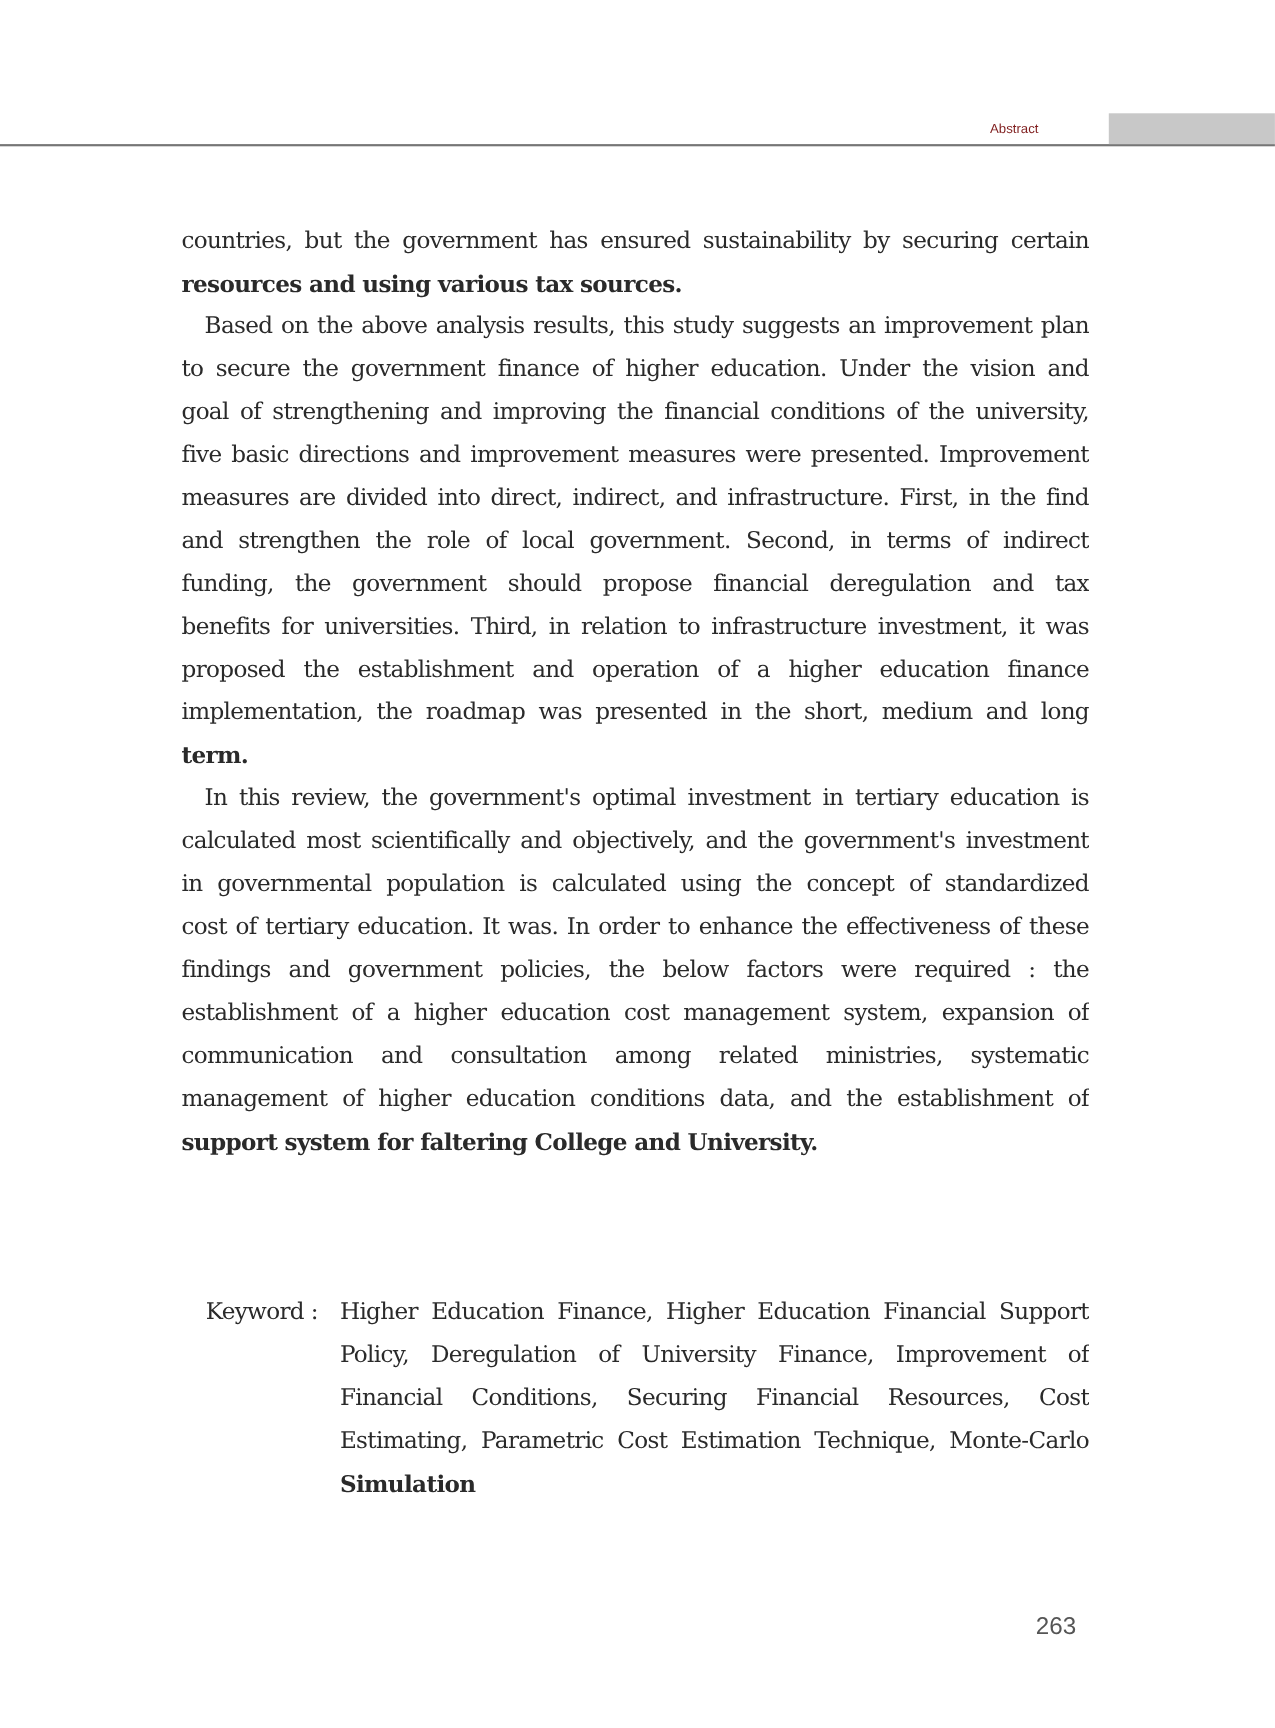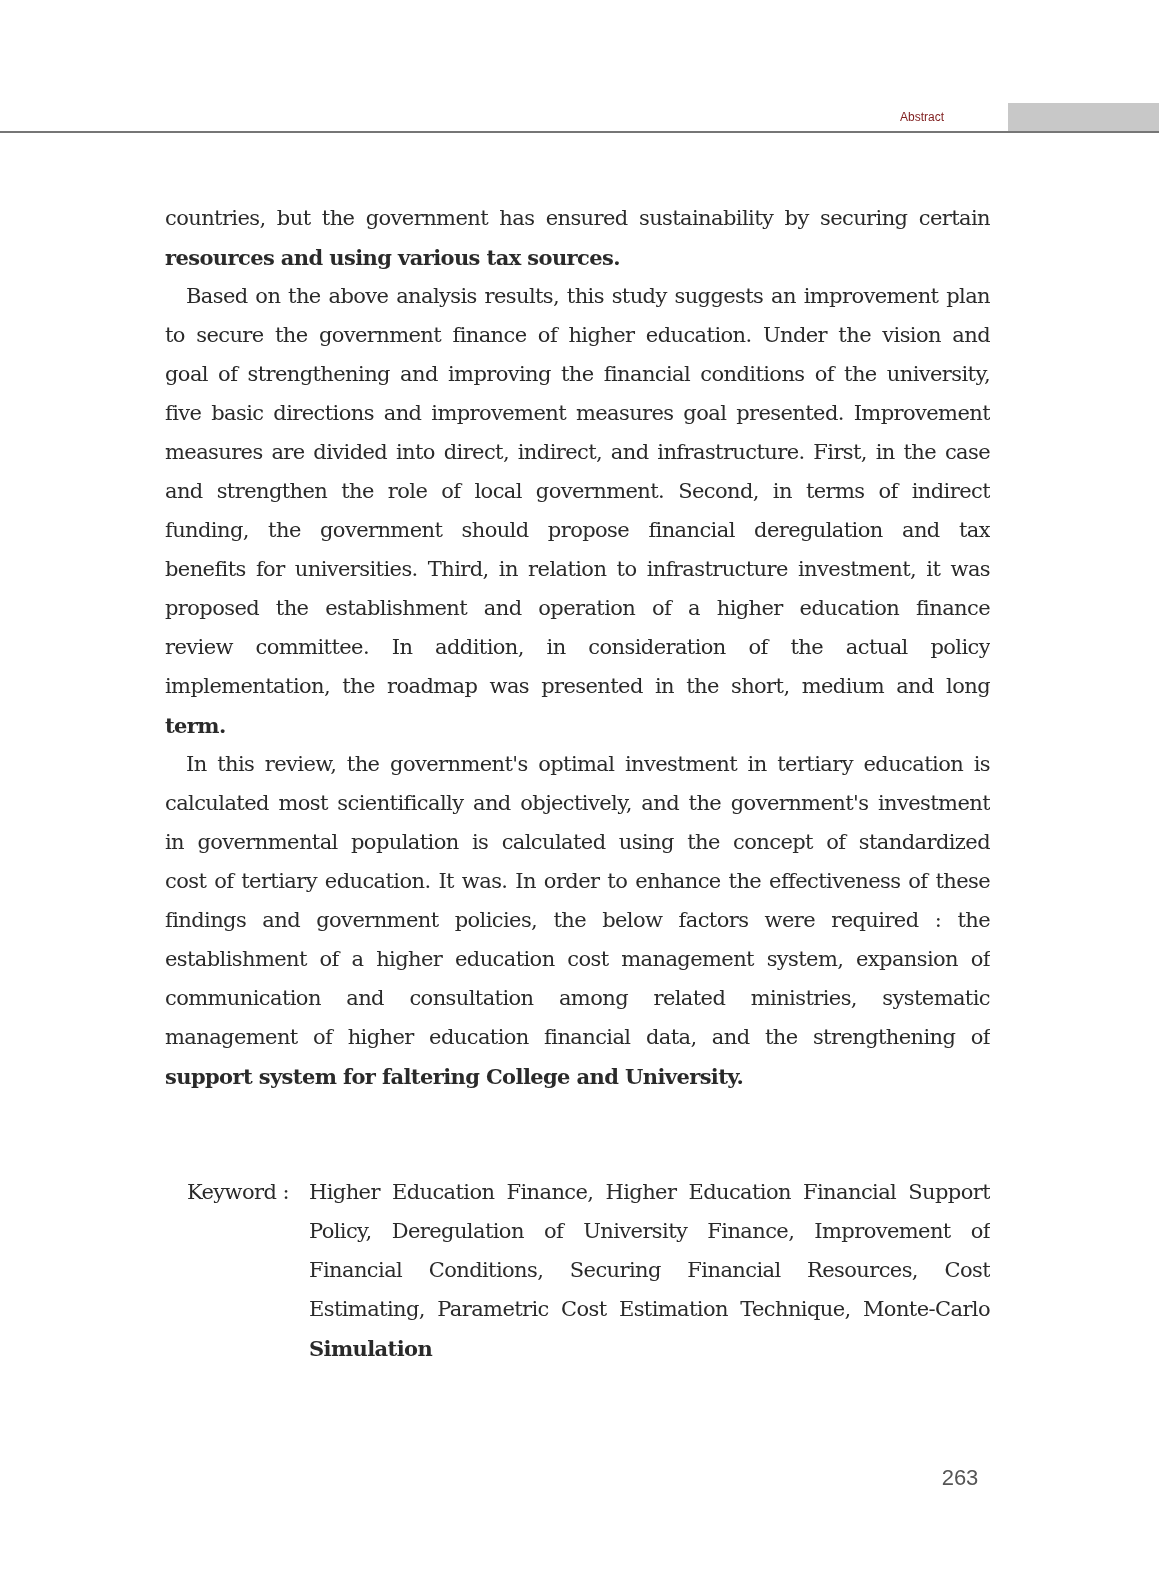--- a/index.html
+++ b/index.html
@@ -56,40 +56,39 @@
 
   <div>
     <div class="line">countries, but the government has ensured sustainability by securing certain</div>
     <div class="line last">resources and using various tax sources.</div>
   </div>
 
   <div>
     <div class="line indent">Based on the above analysis results, this study suggests an improvement plan</div>
     <div class="line">to secure the government finance of higher education. Under the vision and</div>
     <div class="line">goal of strengthening and improving the financial conditions of the university,</div>
-    <div class="line">five basic directions and improvement measures goal presented. Improvement</div>
-    <div class="line">measures are divided into direct, indirect, and infrastructure. First, in the case</div>
+    <div class="line">five basic directions and improvement measures were presented. Improvement</div>
+    <div class="line">measures are divided into direct, indirect, and infrastructure. First, in the find</div>
     <div class="line">and strengthen the role of local government. Second, in terms of indirect</div>
     <div class="line">funding, the government should propose financial deregulation and tax</div>
     <div class="line">benefits for universities. Third, in relation to infrastructure investment, it was</div>
     <div class="line">proposed the establishment and operation of a higher education finance</div>
-    <div class="line">review committee. In addition, in consideration of the actual policy</div>
     <div class="line">implementation, the roadmap was presented in the short, medium and long</div>
     <div class="line last">term.</div>
   </div>
 
   <div>
     <div class="line indent">In this review, the government's optimal investment in tertiary education is</div>
     <div class="line">calculated most scientifically and objectively, and the government's investment</div>
     <div class="line">in governmental population is calculated using the concept of standardized</div>
     <div class="line">cost of tertiary education. It was. In order to enhance the effectiveness of these</div>
     <div class="line">findings and government policies, the below factors were required : the</div>
     <div class="line">establishment of a higher education cost management system, expansion of</div>
     <div class="line">communication and consultation among related ministries, systematic</div>
-    <div class="line">management of higher education financial data, and the strengthening of</div>
+    <div class="line">management of higher education conditions data, and the establishment of</div>
     <div class="line last">support system for faltering College and University.</div>
   </div>
 </div>
 
 <div class="keyword-block">
   <div class="kw-label">Keyword :</div>
   <div class="kw-lines">
     <div class="line">Higher Education Finance, Higher Education Financial Support</div>
     <div class="line">Policy, Deregulation of University Finance, Improvement of</div>
     <div class="line">Financial Conditions, Securing Financial Resources, Cost</div>

